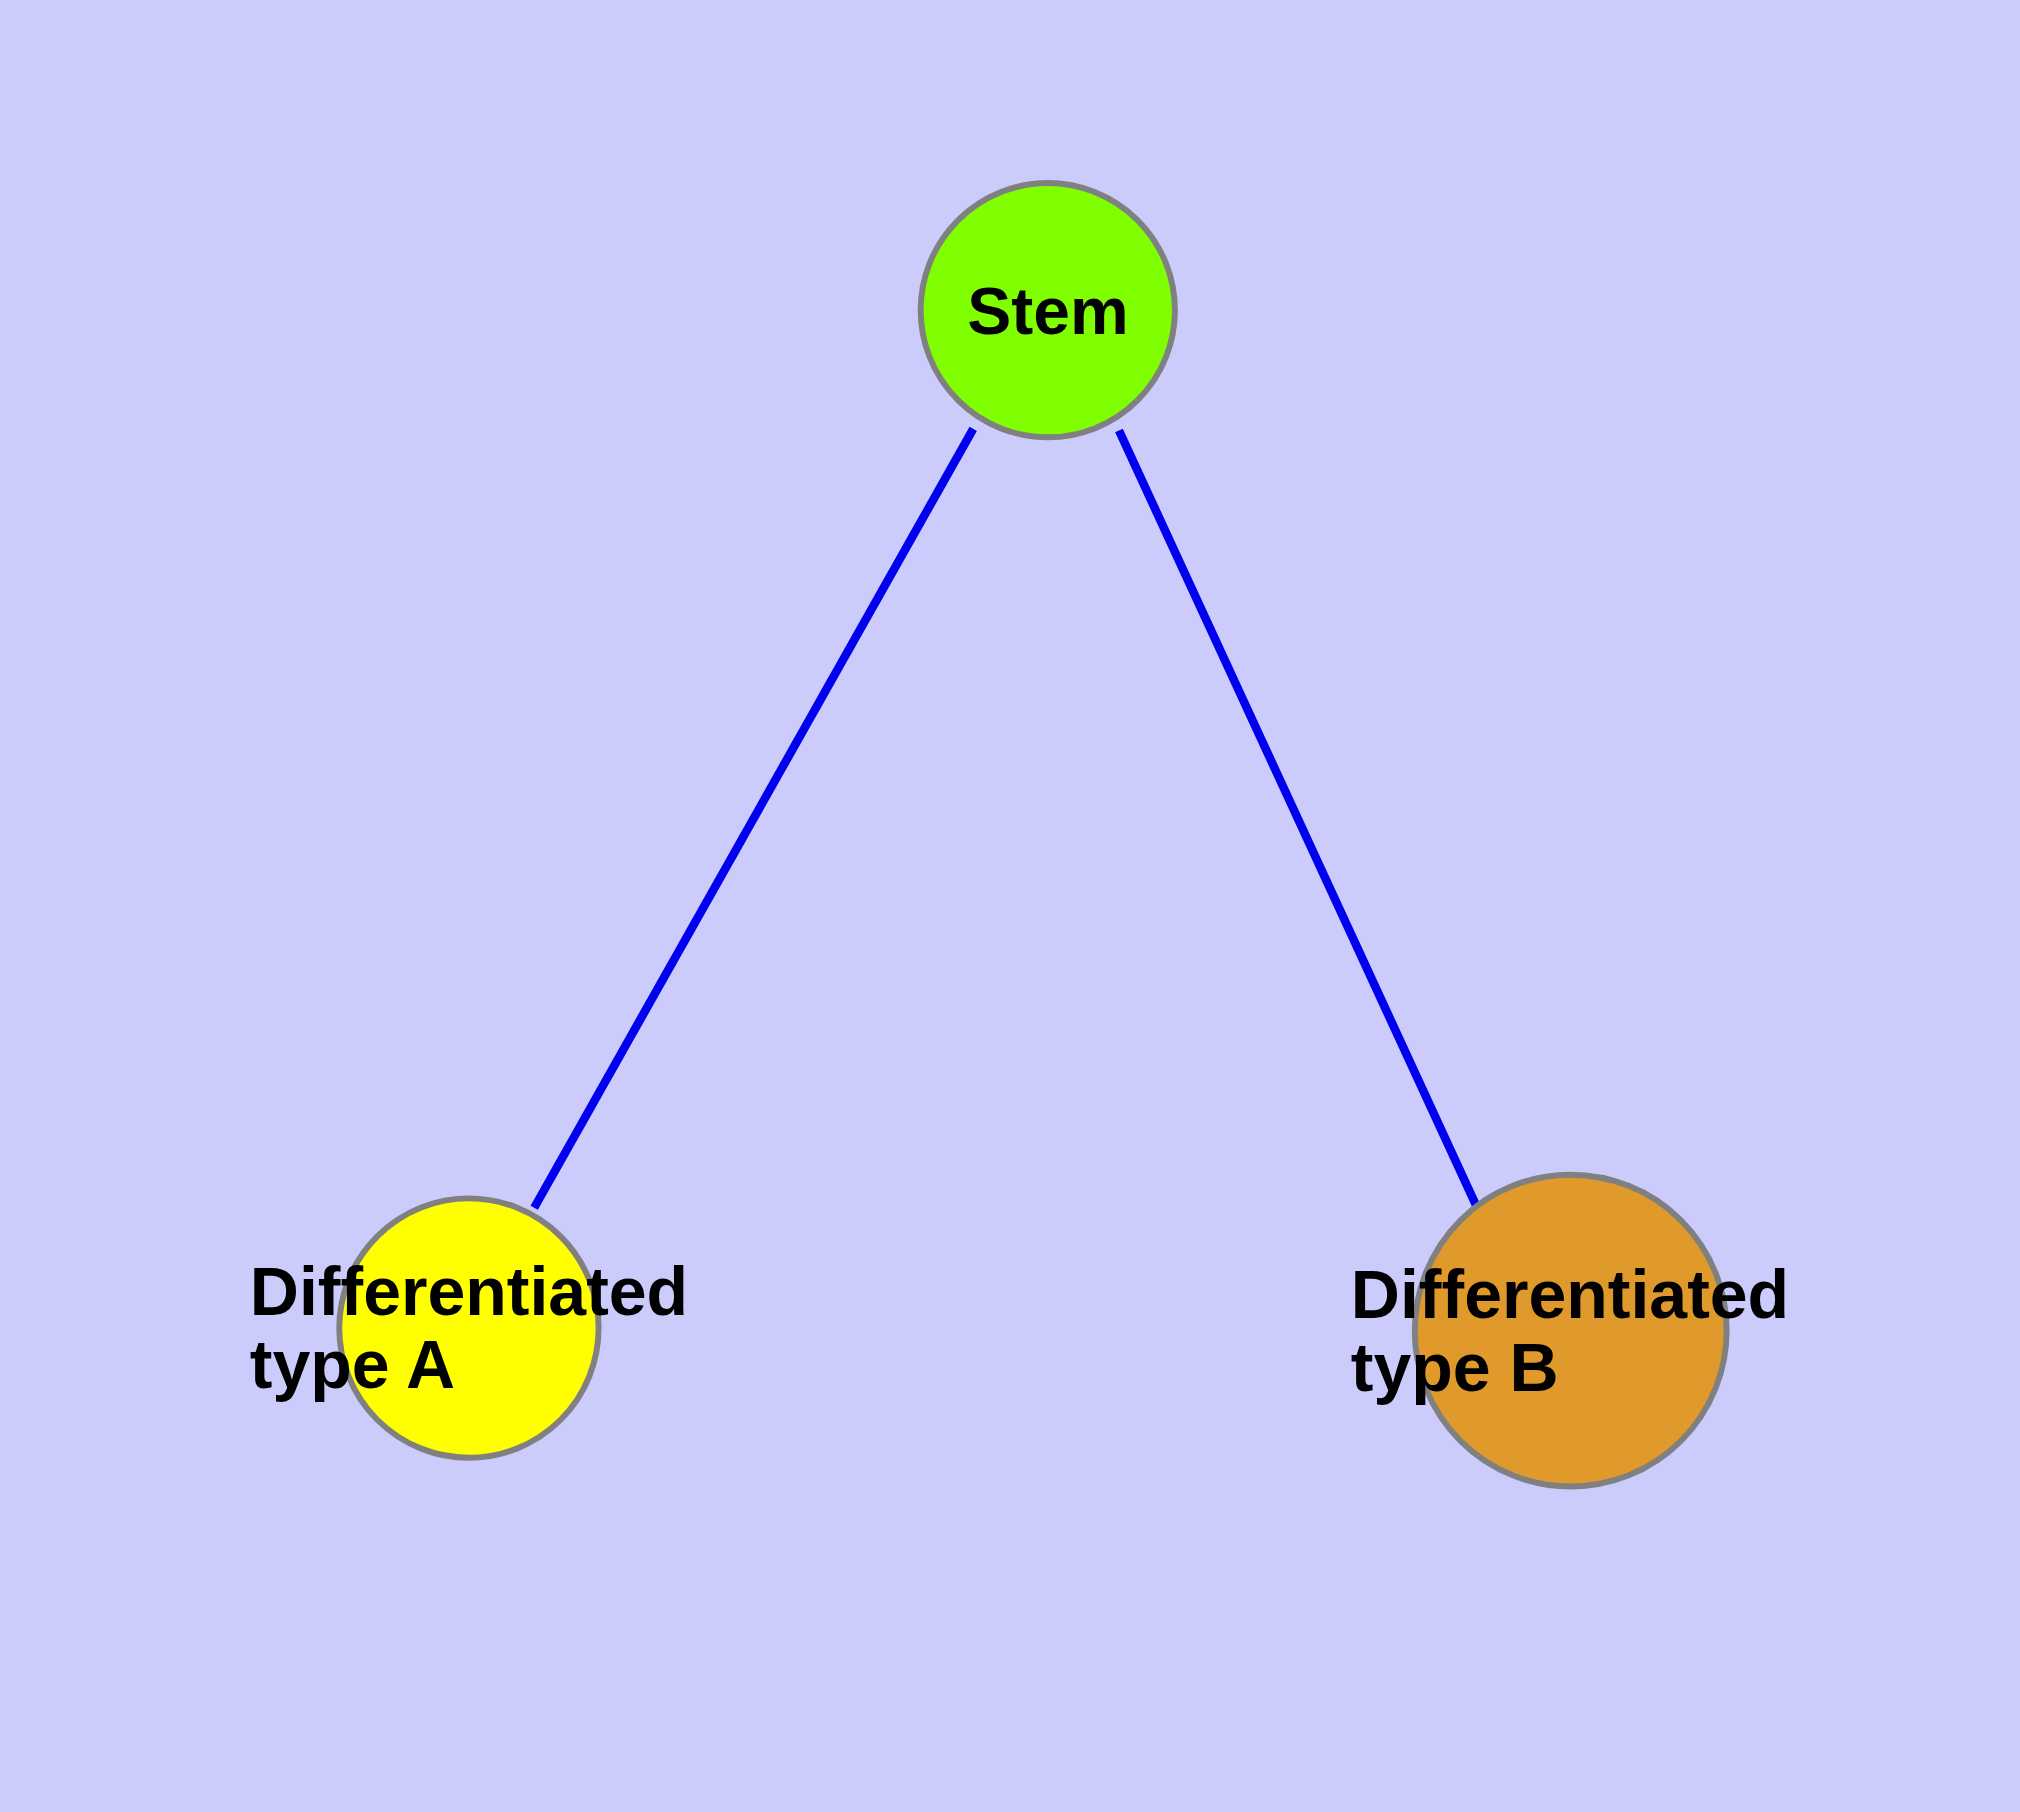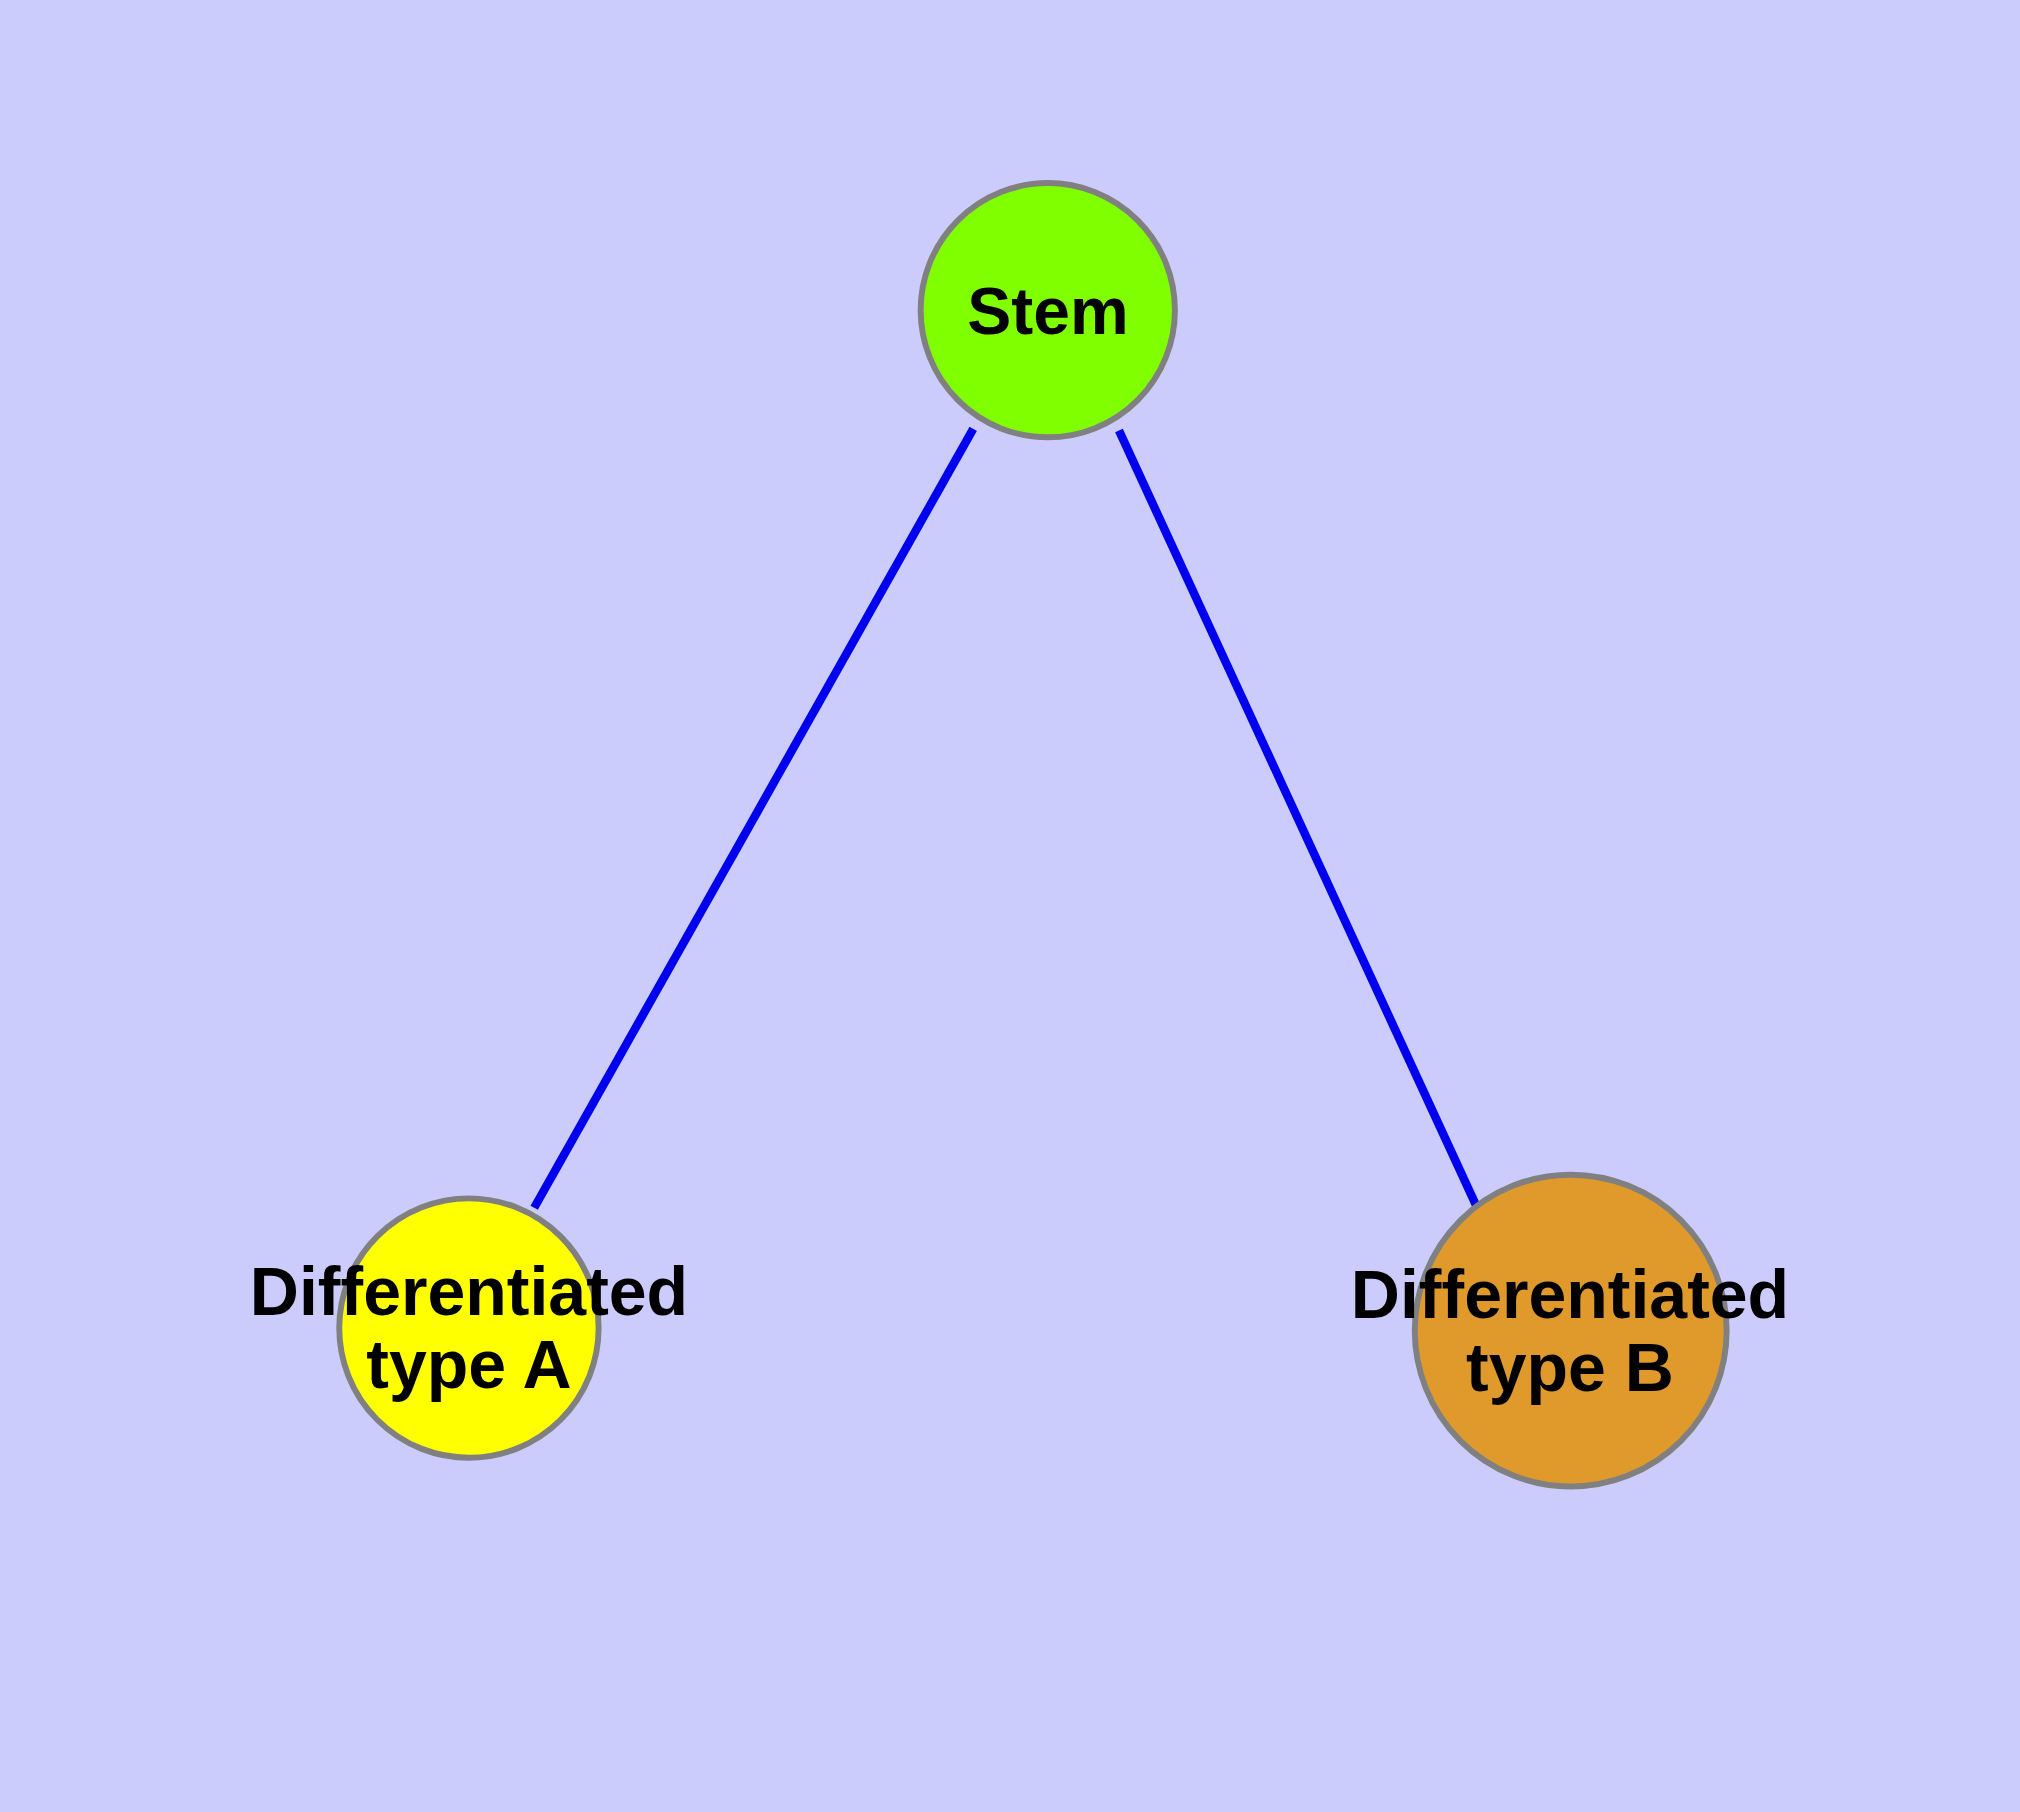--- a/index.html
+++ b/index.html
@@ -23,21 +23,20 @@
     top: 0;
     left: 0;
     width: 2021px;
     height: 1812px;
     display: block;
   }
   .node-label {
     position: absolute;
     color: #000000;
     font-weight: bold;
-    text-align: center;
     white-space: pre;
     line-height: 1.08;
     pointer-events: none;
     transform: translate(-50%, -50%);
   }
   #label-stem {
     font-size: 66px;
     left: 1048px;
     top: 312px;
   }

